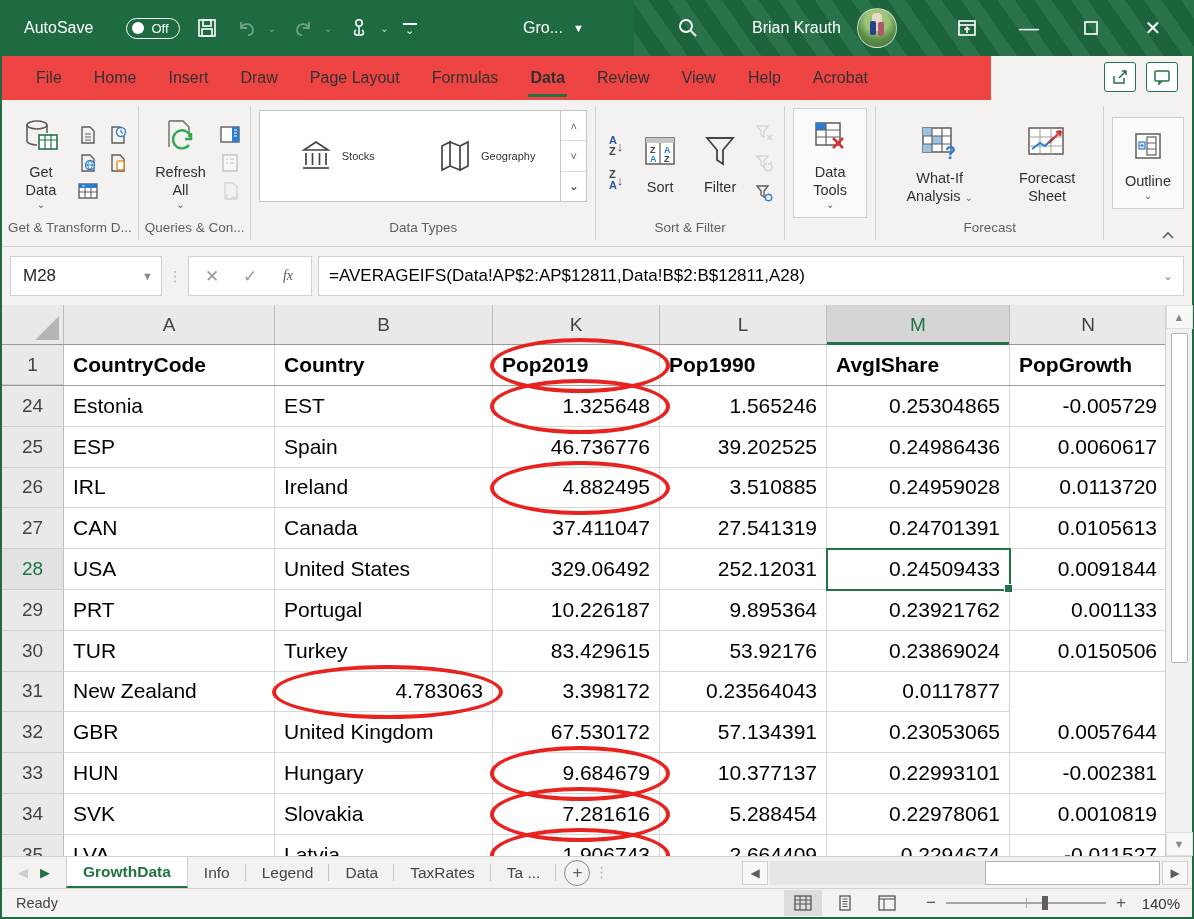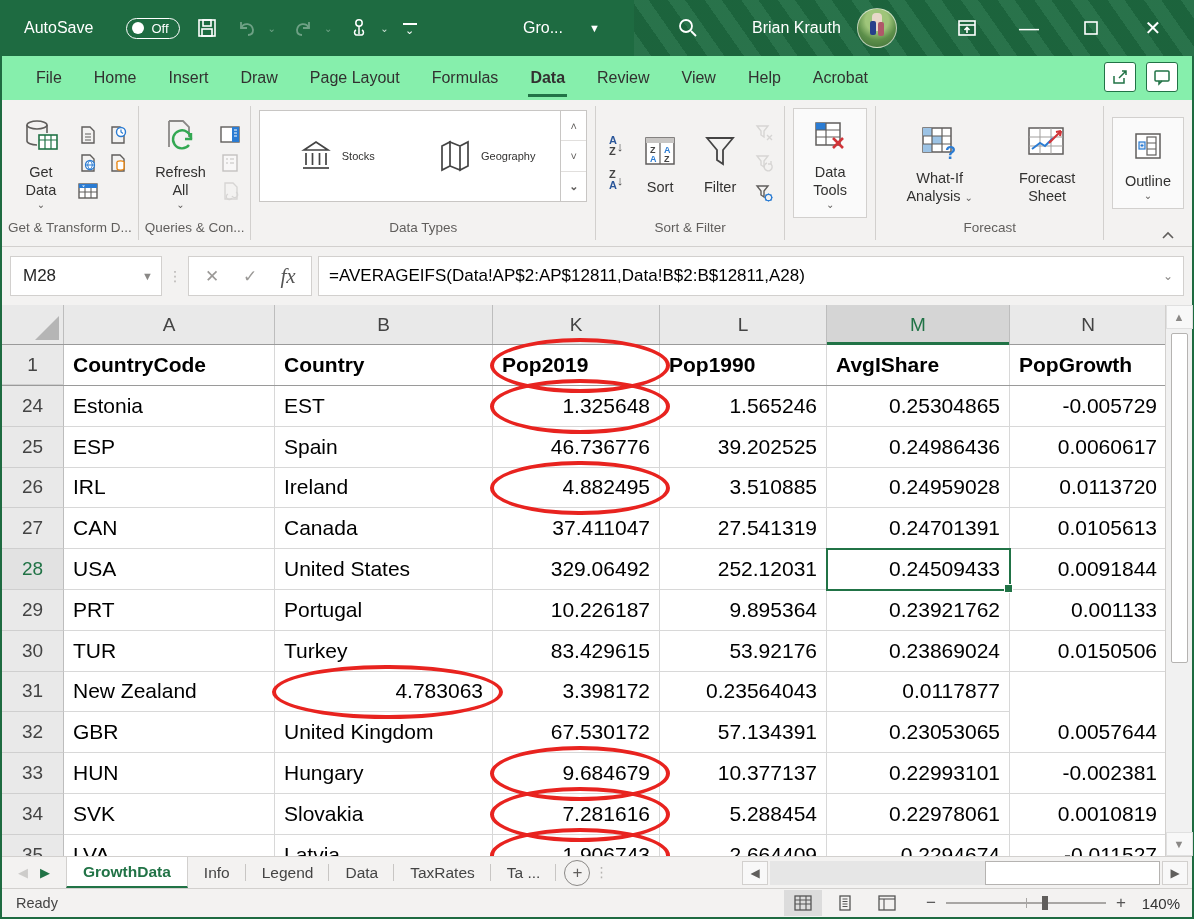--- a/index.html
+++ b/index.html
@@ -17,32 +17,32 @@
   .tb-left { display:flex; align-items:center; gap:14px; padding-left:24px; z-index:2;}
   .autosave { display:flex; align-items:center; gap:8px; }
   .as-pill { display:flex; align-items:center; gap:7px; border:1.5px solid #fff; border-radius:12px;
     padding:2px 10px 2px 5px; font-size:13px; cursor:pointer;margin-left:25px;}
   .as-dot { width:12px; height:12px; border-radius:50%; background:#fff; }
   .qat-icon { width:26px; height:26px; display:flex; align-items:center; justify-content:center; cursor:pointer; }
   .dim { opacity:0.45; }
   .tiny-caret { font-size:10px; color:#cfe3d8; margin-left:-6px; cursor:pointer;}
   .qat-more { display:flex; flex-direction:column; align-items:center; cursor:pointer; }
   .qat-more .bar { width:14px; height:2px; background:#fff; margin-bottom:2px; }
-  .docname { position:absolute; left:523px; display:flex; align-items:center; gap:26px; z-index:2; cursor:pointer;}
+  .docname { position:absolute; left:523px; display:flex; align-items:center; gap:10px; z-index:2; cursor:pointer;}
   .search-btn { position:absolute; left:676px; z-index:2; cursor:pointer;}
   .account { position:absolute; left:752px; display:flex; align-items:center; gap:16px; z-index:2;}
   .avatar { width:40px; height:40px; border-radius:50%; border:1px solid rgba(255,255,255,.6);
     background:radial-gradient(circle at 50% 30%, #9fc57a 0 35%, #5d8f4a 60%, #3c6b35 100%); position:relative; overflow:hidden; cursor:pointer;}
   .avatar::after{ content:""; position:absolute; left:12px; top:12px; width:6px; height:14px; background:#27408b; box-shadow:8px 1px 0 #b05869, 4px -6px 0 2px #e8d8c8; border-radius:2px;}
   .win-ctrls { position:absolute; right:10px; top:0; height:56px; display:flex; align-items:center; z-index:2;}
   .win-btn { width:62px; height:56px; display:flex; align-items:center; justify-content:center;
     color:#fff; font-size:20px; cursor:pointer; }
 
   
-  .tabrow { position:absolute; left:0; top:56px; width:1190px; height:44px; background:#86efac;
+  .tabrow { position:absolute; left:0; top:56px; width:989px; height:44px; background:#ef4444;
     display:flex; align-items:flex-end; padding-left:18px; }
   .rtab { padding:0 16px; height:44px; display:flex; flex-direction:column; justify-content:center;
     font-size:16px; color:#323130; cursor:pointer; position:relative; white-space:nowrap;}
   .rtab.active { font-weight:700; }
   .rtab.active::after { content:""; position:absolute; left:14px; right:14px; bottom:3px; height:3px; background:#217346; }
   .tabrow-right { position:absolute; right:14px; top:62px; display:flex; gap:10px; z-index:3;}
   .mini-btn { width:32px; height:30px; border:1px solid #217346; border-radius:3px; display:flex;
     align-items:center; justify-content:center; color:#217346; background:#fff; cursor:pointer; }
 
   
@@ -69,21 +69,21 @@
 
   
   .fbar { position:absolute; left:0; top:247px; width:1190px; height:58px; background:#f3f2f1;
     display:flex; align-items:center; padding:0 8px; gap:6px; }
   .namebox { width:152px; height:40px; background:#fff; border:1px solid #d2d0ce; display:flex;
     align-items:center; font-size:17px; color:#262626; padding-left:12px; position:relative; cursor:text;}
   .namebox .nb-caret { position:absolute; right:8px; color:#8a8886; font-size:11px; cursor:pointer;}
   .vdots { color:#b5b3b1; font-size:14px; letter-spacing:0; line-height:5px; text-align:center; width:14px;}
   .fbtns { height:40px; background:#fff; border:1px solid #d2d0ce; display:flex; align-items:center; padding:0 4px;}
   .fbtn { width:38px; text-align:center; font-size:17px; color:#9b9997; cursor:pointer;}
-  .fx { font-style:italic; font-family:"Liberation Serif", serif; color:#555; font-size:21px;}
+  .fx { font-style:italic; font-family:"Liberation Serif", serif; color:#555; font-size:14px;}
   .finput { flex:1; height:40px; background:#fff; border:1px solid #d2d0ce; display:flex; align-items:center;
     font-size:17px; color:#000; padding-left:10px; position:relative; cursor:text; white-space:nowrap; overflow:hidden;}
   .finput .f-caret { position:absolute; right:10px; color:#8a8886; font-size:12px;}
 
   
   .grid { position:absolute; left:0; top:305px; width:1165px; height:551px; background:#fff; overflow:hidden;}
   .colhdr { display:grid; grid-template-columns:62px 211px 218px 167px 167px 183px 157px; height:40px;
     background:#e9e9e9; border-bottom:1px solid #9a9a9a;}
   .ch { display:flex; align-items:center; justify-content:center; font-size:19px; color:#444;
     border-right:1px solid #bdbdbd; cursor:pointer; position:relative;}

